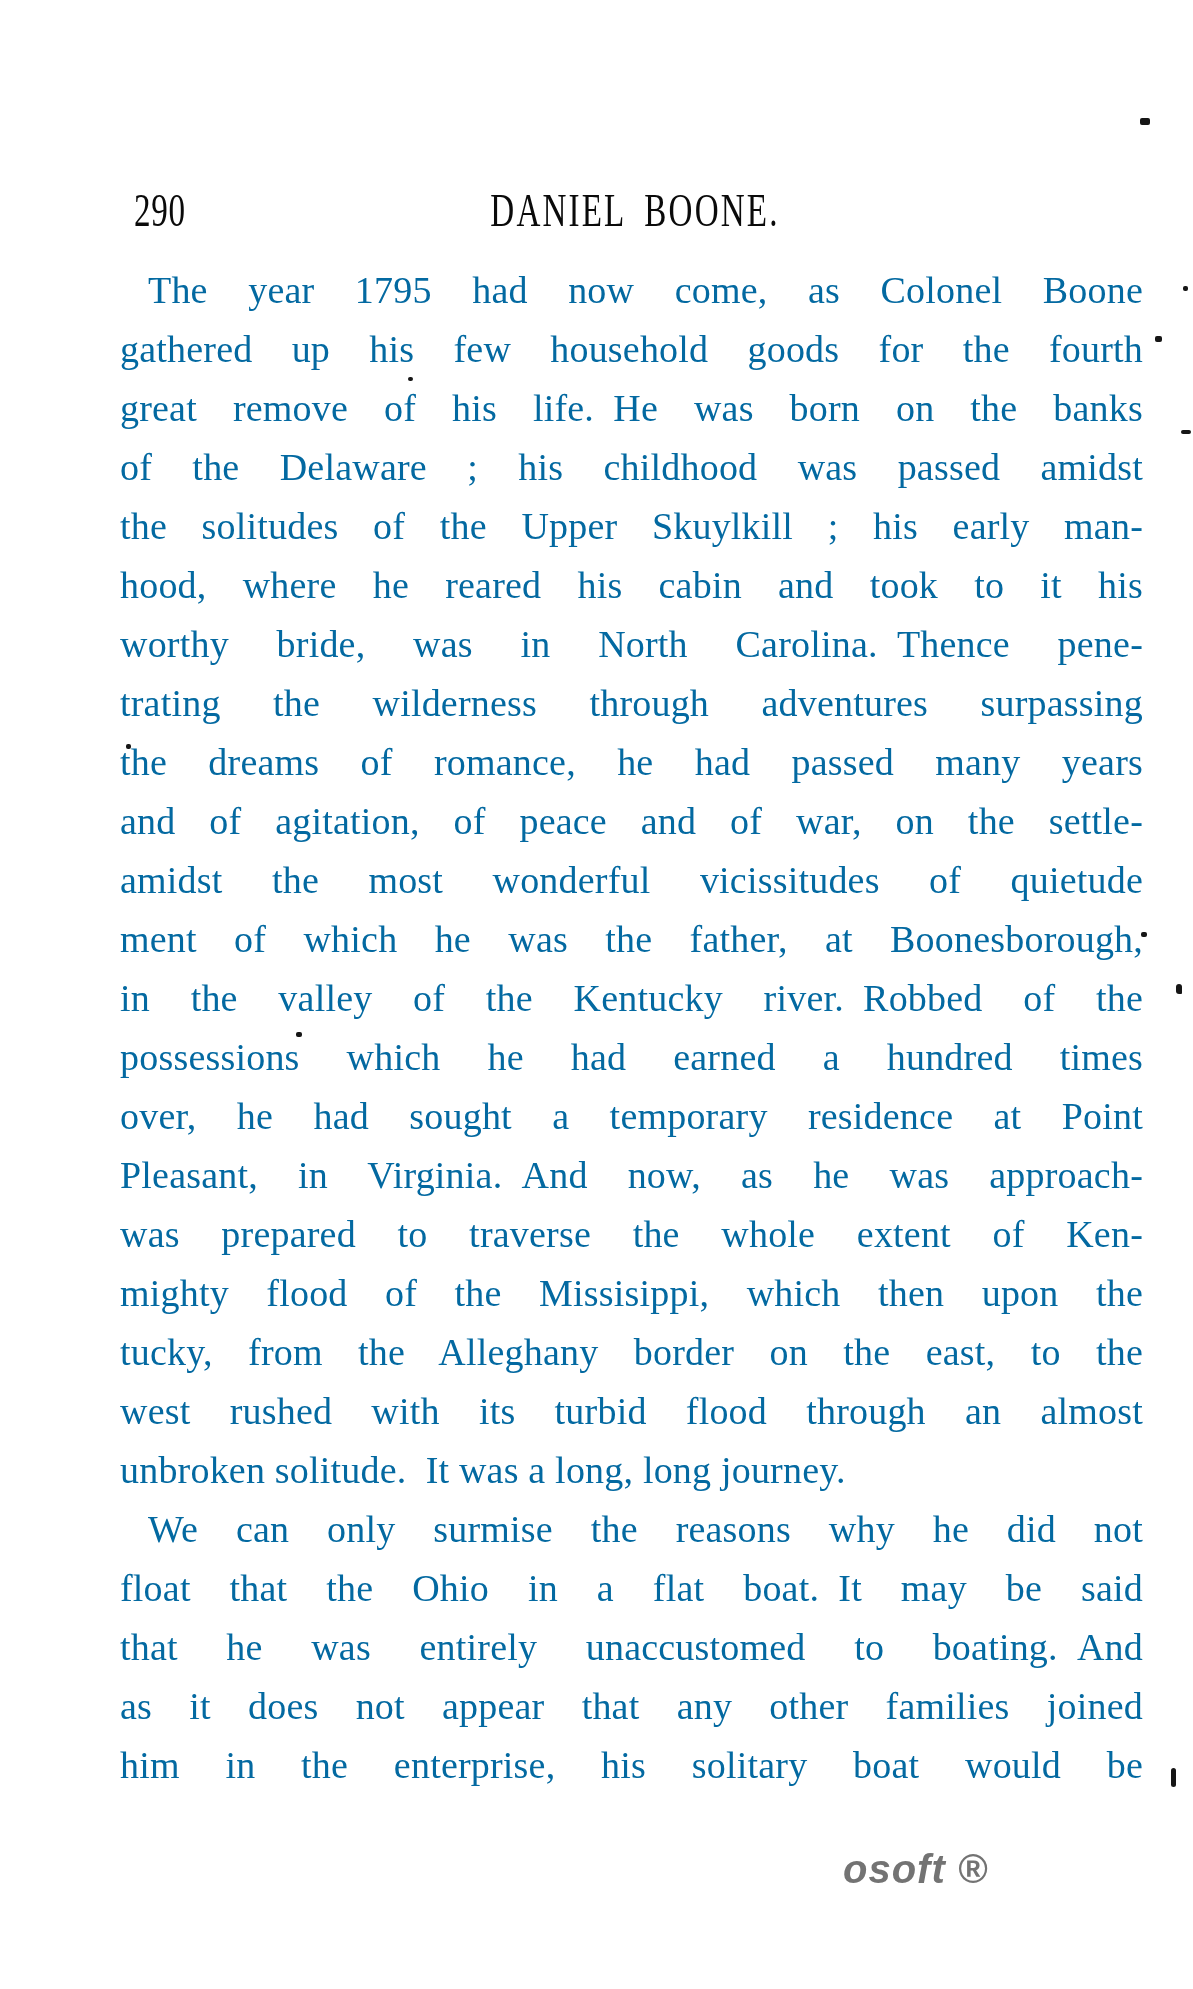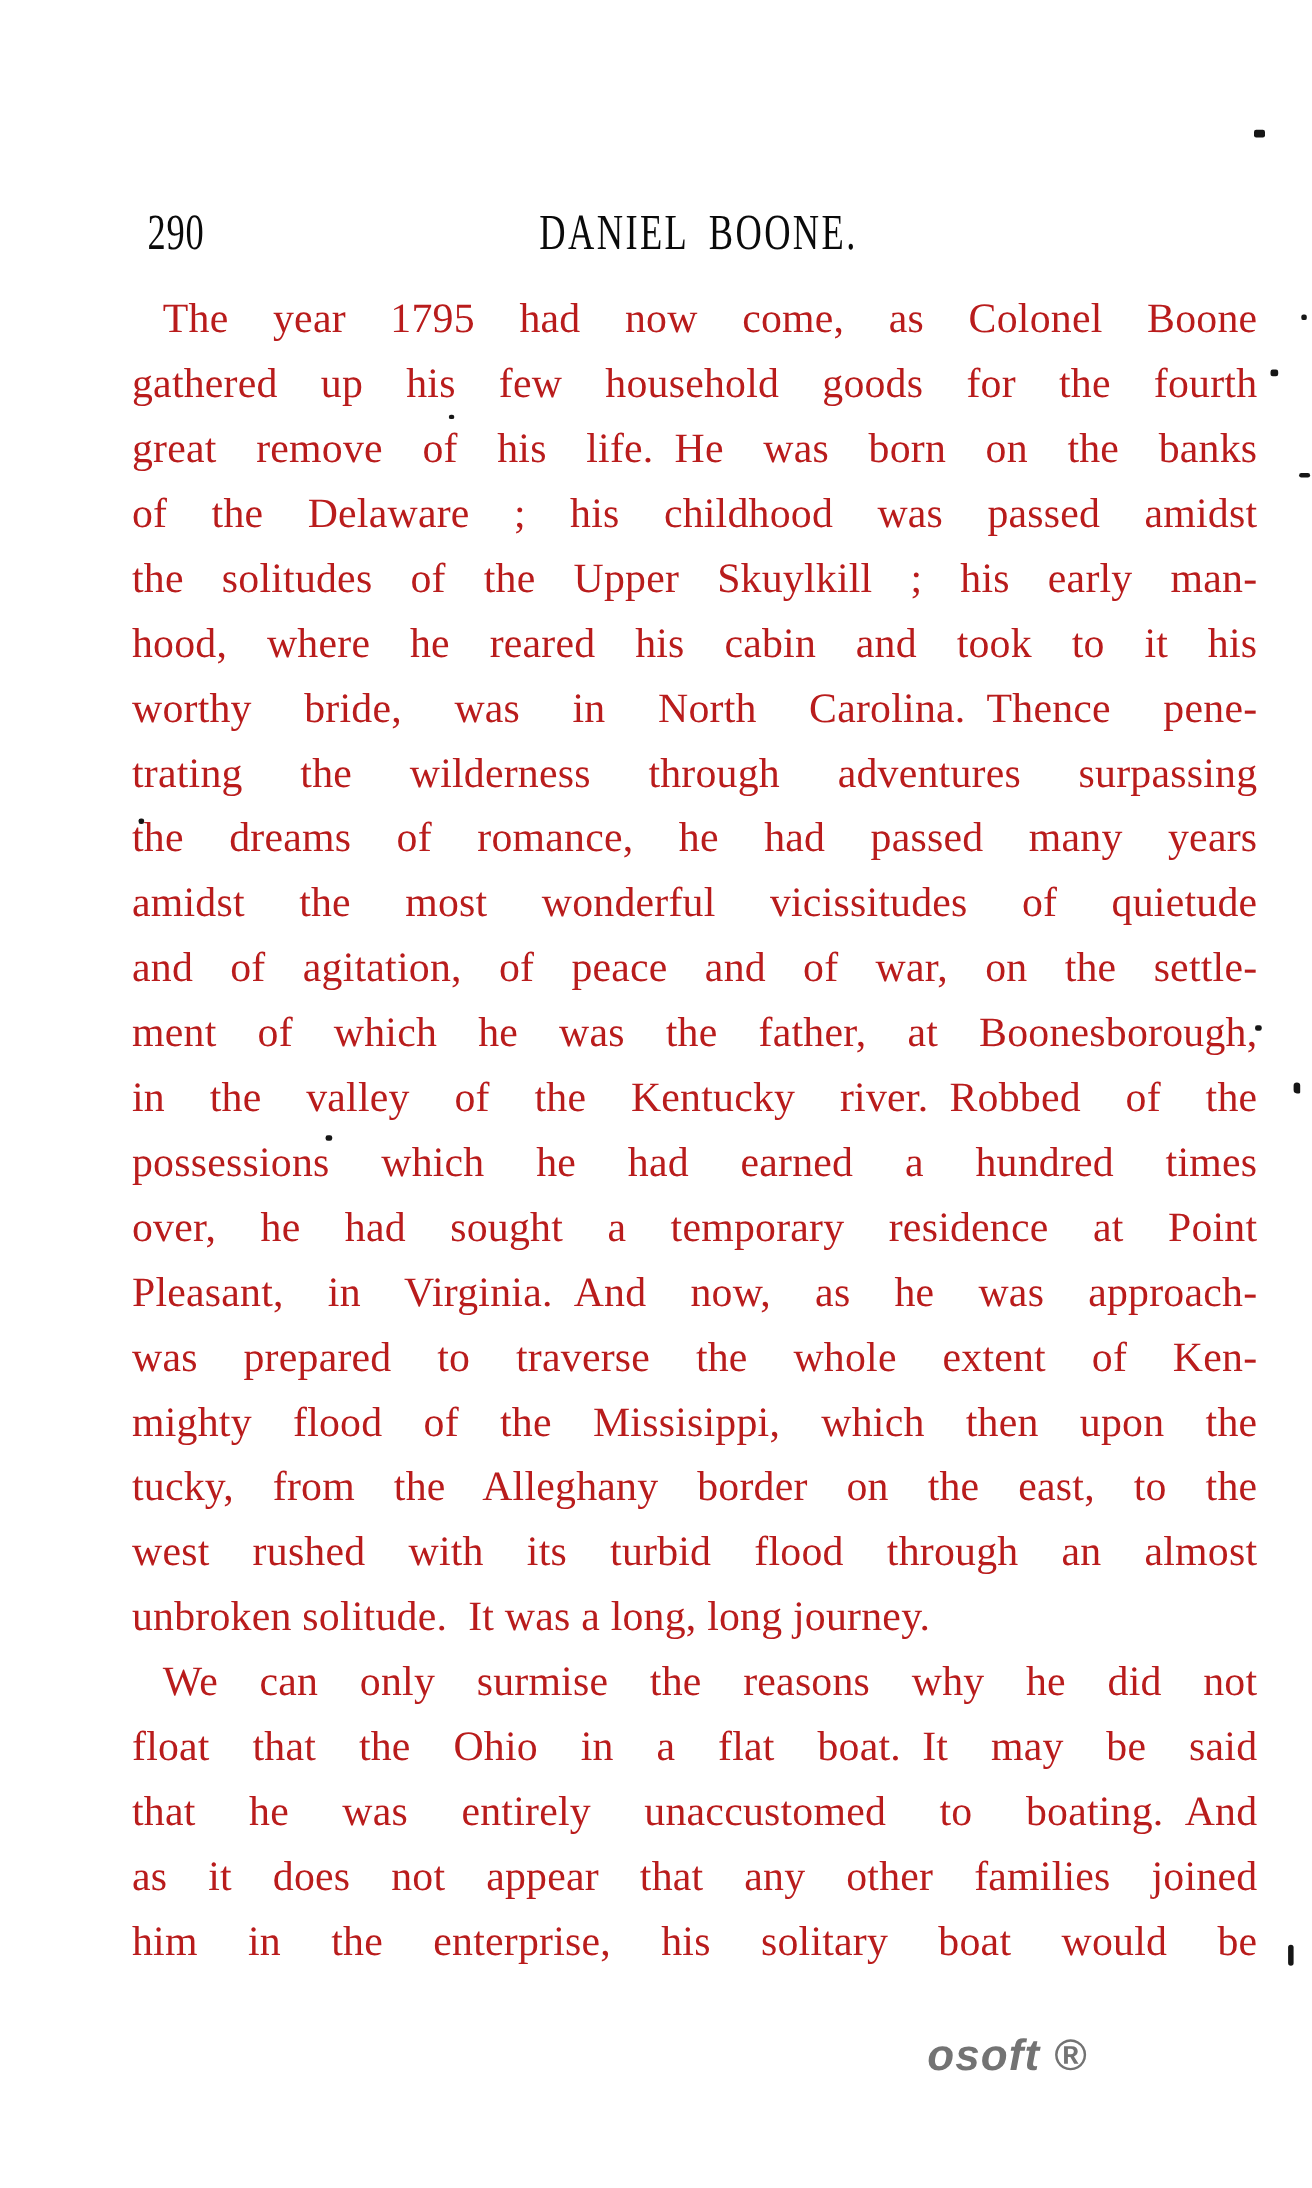--- a/index.html
+++ b/index.html
@@ -52,21 +52,21 @@
     top: 261px;
     width: 1023px;
   }
   .line {
     font-size: 38px;
     line-height: 59px;
     text-align: justify;
     text-align-last: justify;
     text-justify: inter-word;
     letter-spacing: 0.2px;
-    color: #b91c1c;
+    color: #0369a1;
   }
   .line.indent { text-indent: 28px; }
   .line.endpara { text-align-last: left; }
   
   .watermark {
     position: absolute;
     left: 843px;
     top: 1849px;
     font-family: "Liberation Sans", "DejaVu Sans", sans-serif;
     font-style: italic;
@@ -104,22 +104,22 @@
   <div class="text-block">
     <div class="line indent">The year 1795 had now come, as Colonel Boone</div>
     <div class="line">gathered up his few household goods for the fourth</div>
     <div class="line">great remove of his life. He was born on the banks</div>
     <div class="line">of the Delaware ; his childhood was passed amidst</div>
     <div class="line">the solitudes of the Upper Skuylkill ; his early man-</div>
     <div class="line">hood, where he reared his cabin and took to it his</div>
     <div class="line">worthy bride, was in North Carolina. Thence pene-</div>
     <div class="line">trating the wilderness through adventures surpassing</div>
     <div class="line">the dreams of romance, he had passed many years</div>
+    <div class="line">and of agitation, of peace and of war, on the settle-</div>
     <div class="line">amidst the most wonderful vicissitudes of quietude</div>
-    <div class="line">and of agitation, of peace and of war, on the settle-</div>
     <div class="line">ment of which he was the father, at Boonesborough,</div>
     <div class="line">in the valley of the Kentucky river. Robbed of the</div>
     <div class="line">possessions which he had earned a hundred times</div>
     <div class="line">over, he had sought a temporary residence at Point</div>
     <div class="line">Pleasant, in Virginia. And now, as he was approach-</div>
     <div class="line">was prepared to traverse the whole extent of Ken-</div>
     <div class="line">mighty flood of the Missisippi, which then upon the</div>
     <div class="line">tucky, from the Alleghany border on the east, to the</div>
     <div class="line">west rushed with its turbid flood through an almost</div>
     <div class="line endpara">unbroken solitude. It was a long, long journey.</div>

